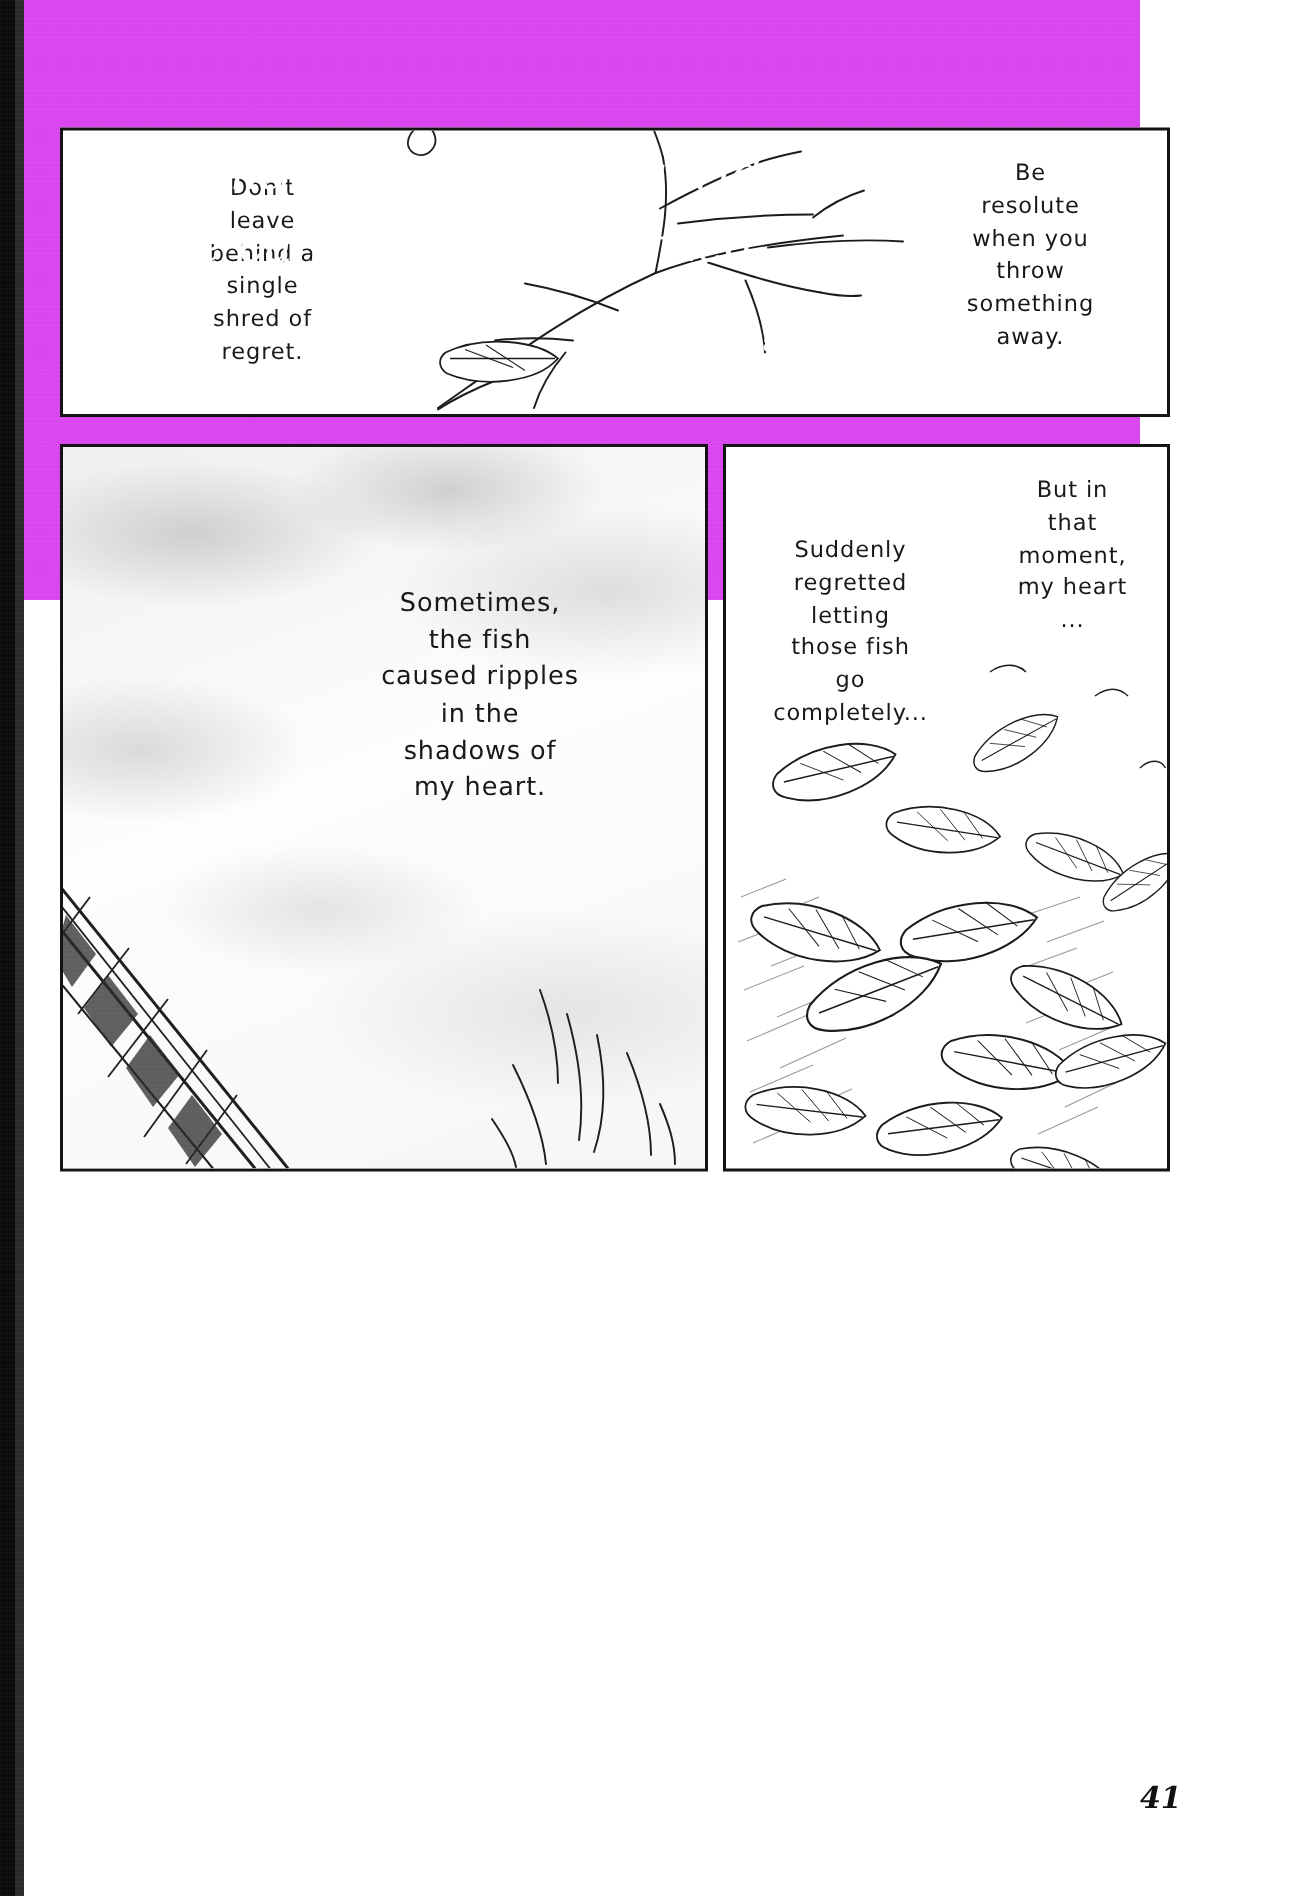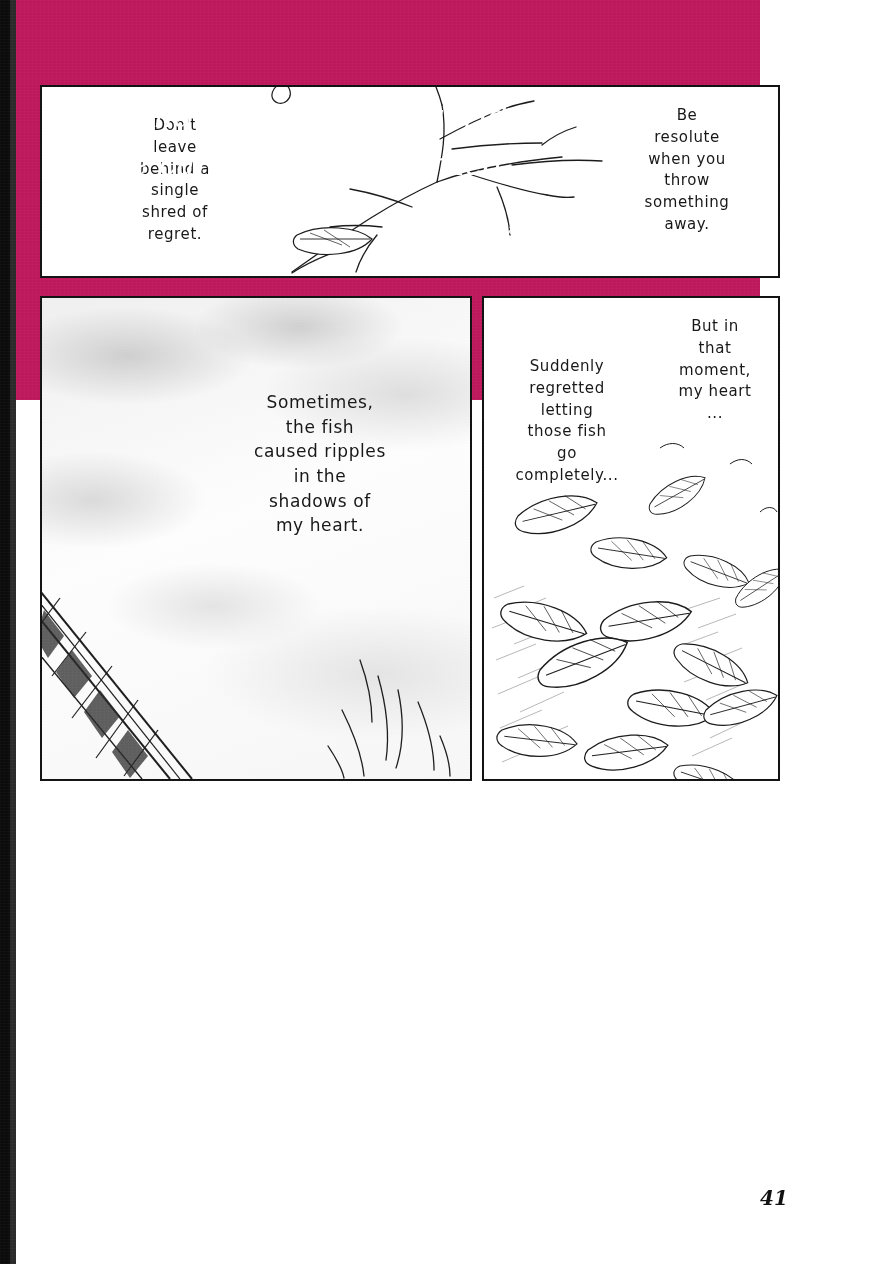--- a/index.html
+++ b/index.html
@@ -104,21 +104,21 @@
     position: absolute;
     left: 172px; top: 18px;
     width: 118px;
     text-align: center;
     font-size: 15px;
   }
 
   
   #panel-quote {
     left: 40px; top: 803px; width: 760px; height: 400px;
-    background: #be185d;
+    background: #d946ef;
     border: none;
   }
   .quote-noise {
     position: absolute; inset: 0;
     background-image:
       repeating-linear-gradient(0deg, rgba(255,255,255,0.018) 0 1px, rgba(0,0,0,0) 1px 3px),
       repeating-linear-gradient(90deg, rgba(255,255,255,0.015) 0 1px, rgba(0,0,0,0) 1px 4px);
     pointer-events: none;
   }
   #quote-text {

